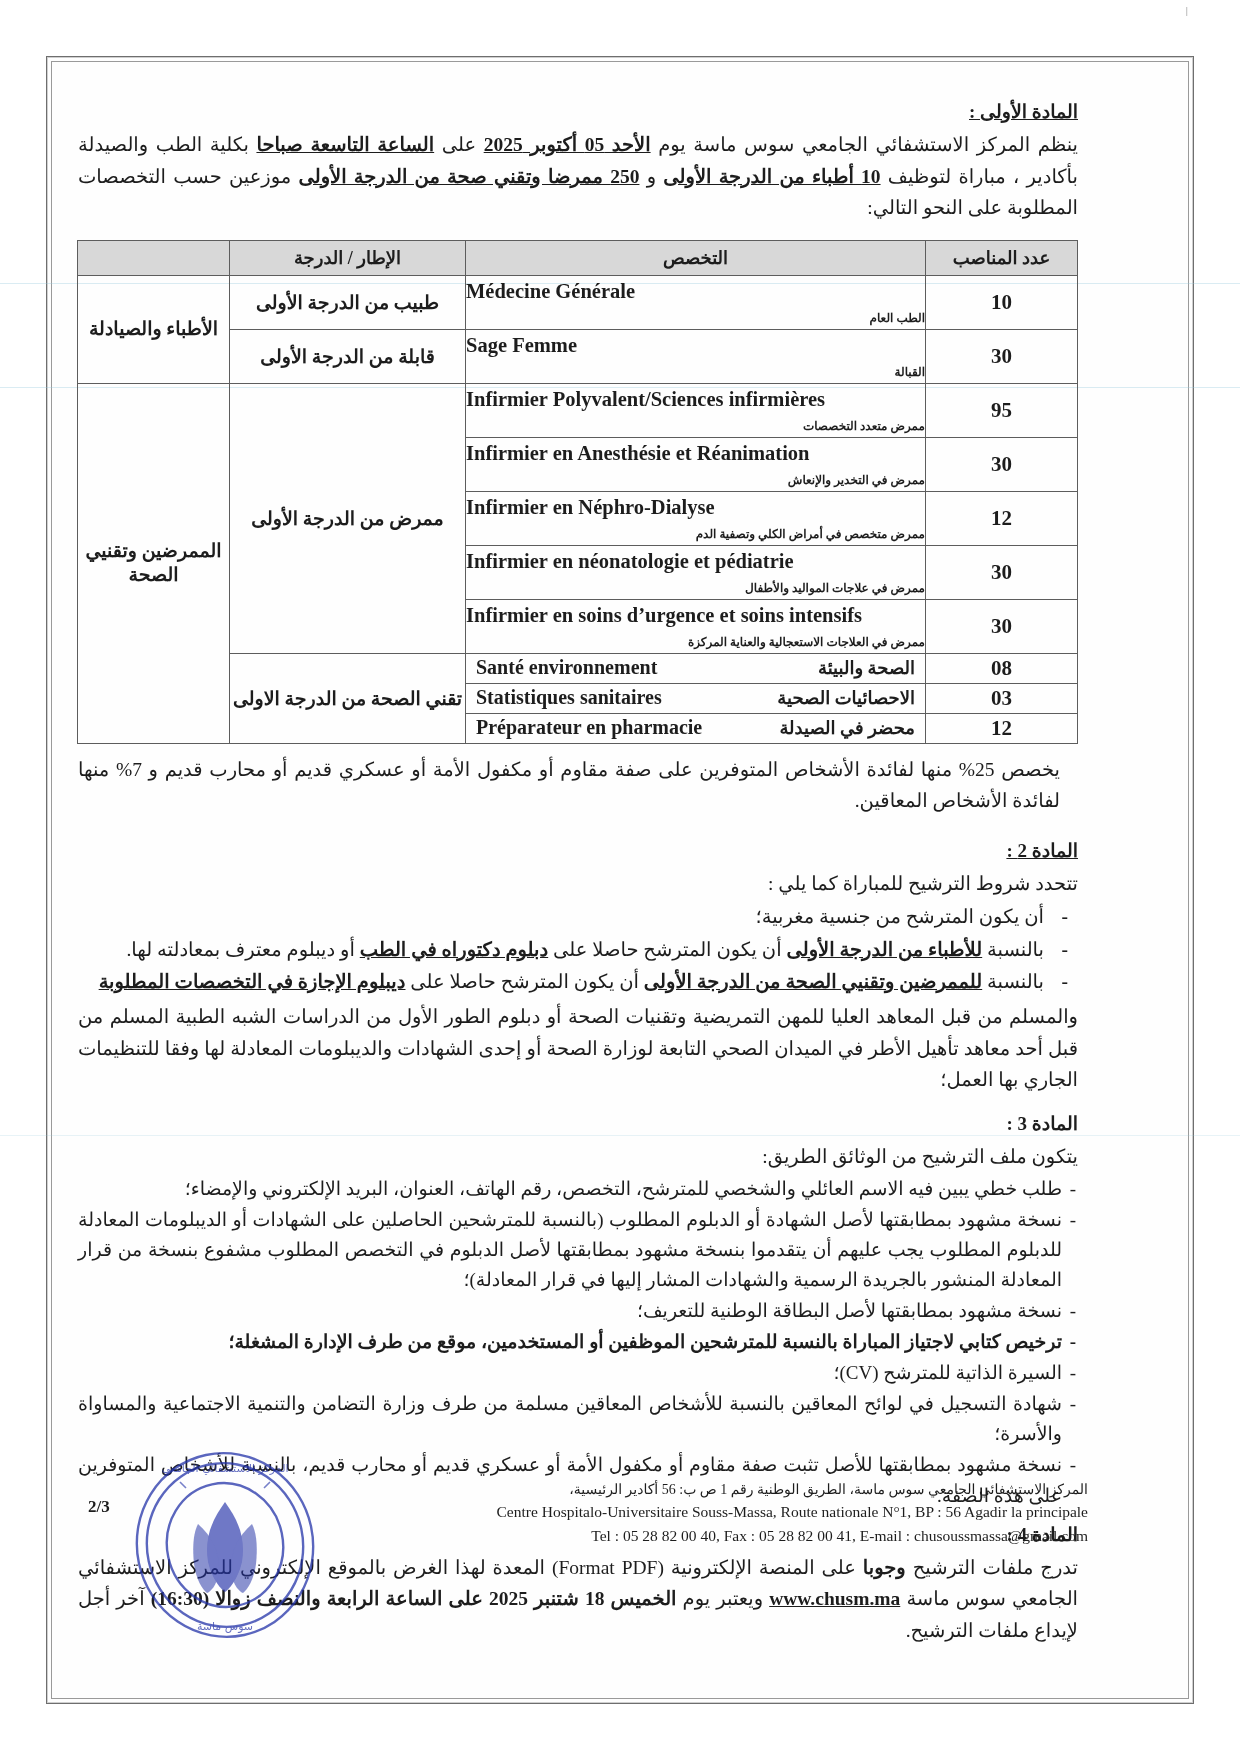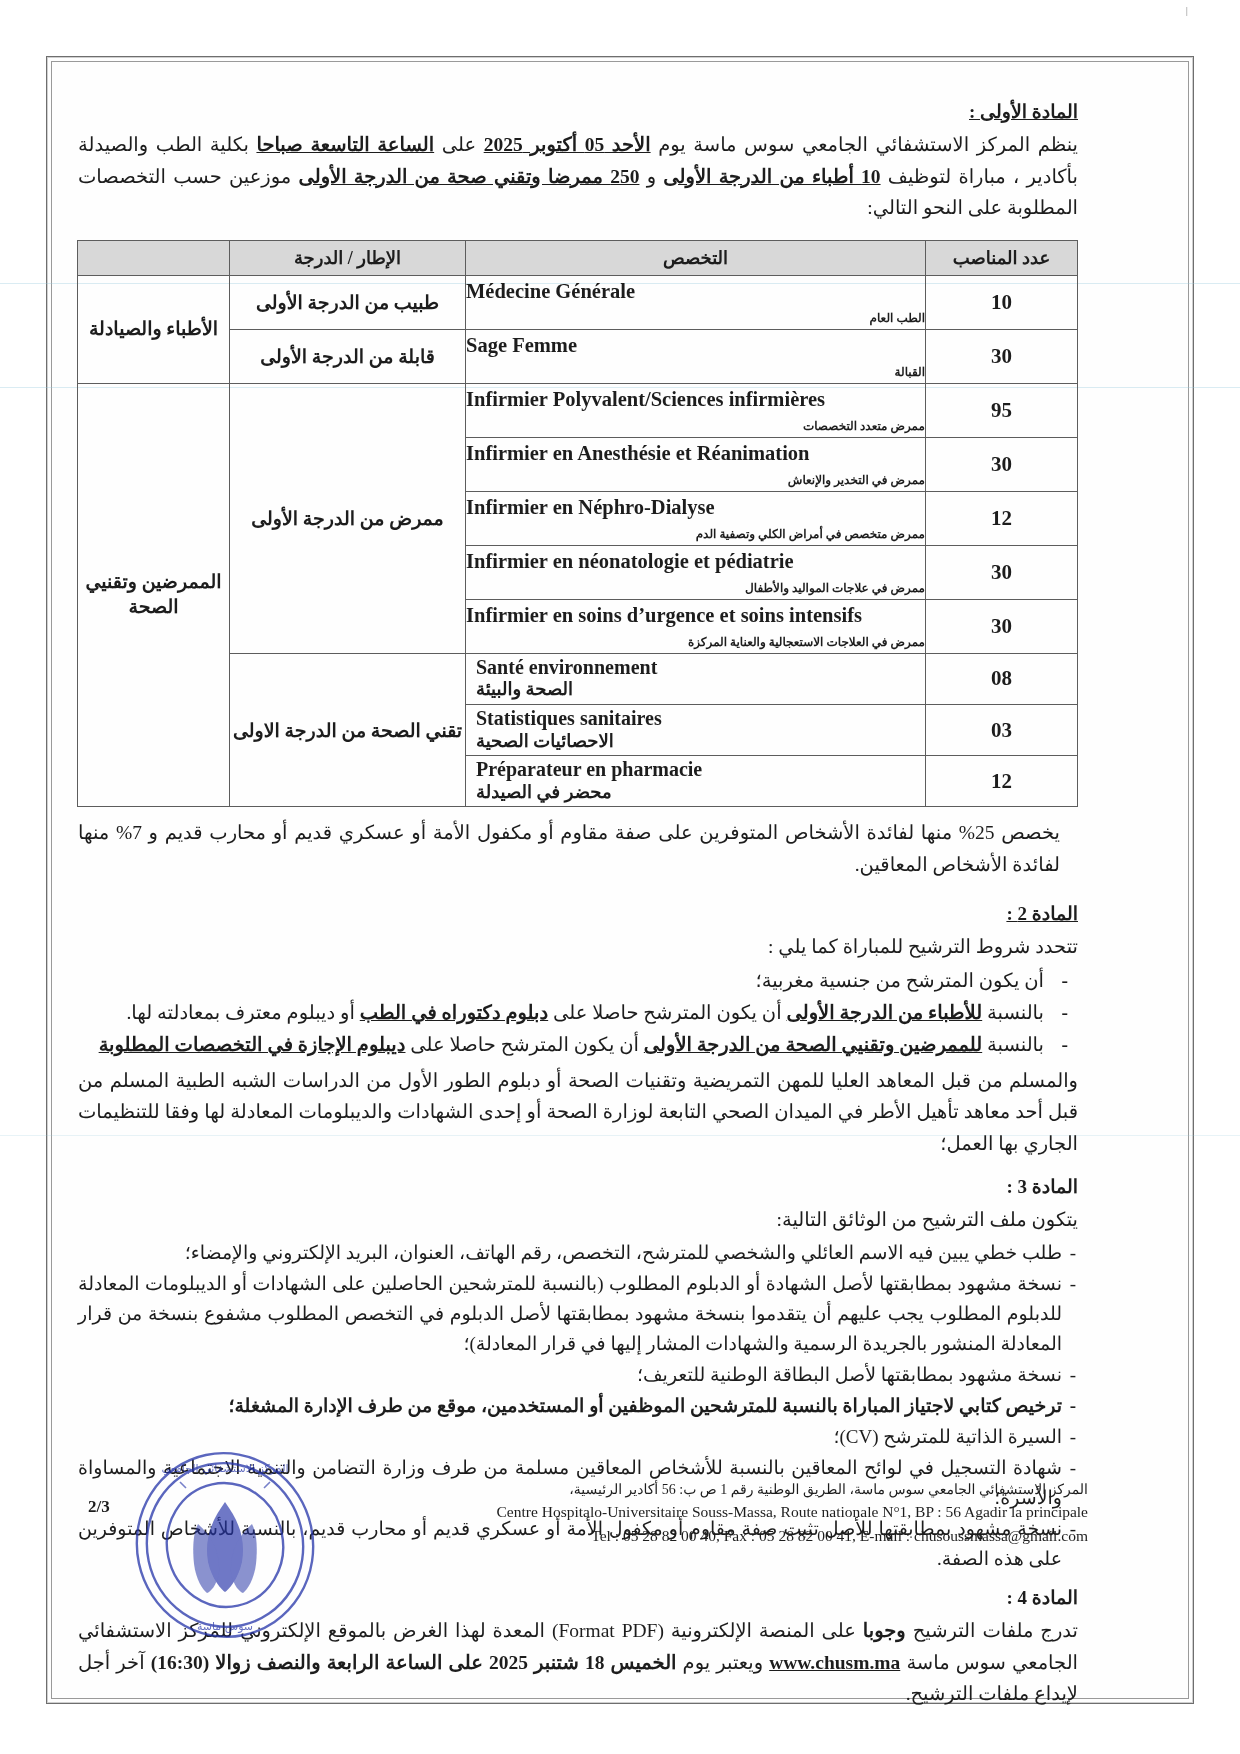--- a/index.html
+++ b/index.html
@@ -64,21 +64,21 @@
   }
   td.spec{padding:5px 10px 6px 10px;}
   .spec-fr{
     direction:ltr;text-align:left;font-size:20.5px;font-weight:bold;
     font-family:"Liberation Serif","DejaVu Serif",serif;line-height:1.18;
   }
   .spec-ar{
     direction:rtl;text-align:right;font-size:12px;font-weight:bold;line-height:1.2;margin-top:8px;
   }
   tr.compact td.spec{padding:2px 10px 3px 10px;}
-  tr.compact .spec-row{display:flex;align-items:baseline;justify-content:space-between;direction:ltr;flex-direction:column;}
+  tr.compact .spec-row{display:flex;align-items:baseline;justify-content:space-between;direction:ltr;}
   tr.compact .spec-fr{font-size:20px;}
   tr.compact .spec-ar{font-size:18px;margin-top:0;}
   td.grade{text-align:center;font-size:19px;font-weight:bold;padding:4px 6px;}
   td.cat{text-align:center;font-size:19px;font-weight:bold;padding:4px 4px;line-height:1.3;}
 
   
   ul.dashlist{list-style:none;margin:2px 0 4px 0;padding:0;}
   ul.dashlist>li{
     font-size:19.5px;line-height:1.6;text-align:justify;
     padding-right:34px;position:relative;margin-bottom:1px;
@@ -240,21 +240,21 @@
   <p class="para" style="text-align:right;margin-bottom:0;">تتحدد شروط الترشيح للمباراة كما يلي :</p>
 
   <ul class="dashlist">
     <li>أن يكون المترشح من جنسية مغربية؛</li>
     <li><span>بالنسبة </span><b class="u">للأطباء من الدرجة الأولى</b><span> أن يكون المترشح حاصلا على </span><b class="u">دبلوم دكتوراه في الطب</b><span> أو ديبلوم معترف بمعادلته لها.</span></li>
     <li><span>بالنسبة </span><b class="u">للممرضين وتقنيي الصحة من الدرجة الأولى</b><span> أن يكون المترشح حاصلا على </span><b class="u">ديبلوم الإجازة في التخصصات المطلوبة</b></li>
   </ul>
   <p class="para">والمسلم من قبل المعاهد العليا للمهن التمريضية وتقنيات الصحة أو دبلوم الطور الأول من الدراسات الشبه الطبية المسلم من قبل أحد معاهد تأهيل الأطر في الميدان الصحي التابعة لوزارة الصحة أو إحدى الشهادات والديبلومات المعادلة لها وفقا للتنظيمات الجاري بها العمل؛</p>
 
   <div class="article-title plain" style="margin-top:16px;text-decoration:none;">المادة 3 :</div>
-  <p class="para" style="text-align:right;margin-bottom:0;">يتكون ملف الترشيح من الوثائق التالية:</p>
+  <p class="para" style="text-align:right;margin-bottom:0;">يتكون ملف الترشيح من الوثائق الطريق:</p>
 
   <ul class="tightlist">
     <li>طلب خطي يبين فيه الاسم العائلي والشخصي للمترشح، التخصص، رقم الهاتف، العنوان، البريد الإلكتروني والإمضاء؛</li>
     <li>نسخة مشهود بمطابقتها لأصل الشهادة أو الدبلوم المطلوب (بالنسبة للمترشحين الحاصلين على الشهادات أو الديبلومات المعادلة للدبلوم المطلوب يجب عليهم أن يتقدموا بنسخة مشهود بمطابقتها لأصل الدبلوم في التخصص المطلوب مشفوع بنسخة من قرار المعادلة المنشور بالجريدة الرسمية والشهادات المشار إليها في قرار المعادلة)؛</li>
     <li>نسخة مشهود بمطابقتها لأصل البطاقة الوطنية للتعريف؛</li>
     <li style="font-weight:bold;">ترخيص كتابي لاجتياز المباراة بالنسبة للمترشحين الموظفين أو المستخدمين، موقع من طرف الإدارة المشغلة؛</li>
     <li>السيرة الذاتية للمترشح (CV)؛</li>
     <li>شهادة التسجيل في لوائح المعاقين بالنسبة للأشخاص المعاقين مسلمة من طرف وزارة التضامن والتنمية الاجتماعية والمساواة والأسرة؛</li>
     <li>نسخة مشهود بمطابقتها للأصل تثبت صفة مقاوم أو مكفول الأمة أو عسكري قديم أو محارب قديم، بالنسبة للأشخاص المتوفرين على هذه الصفة.</li>
   </ul>

